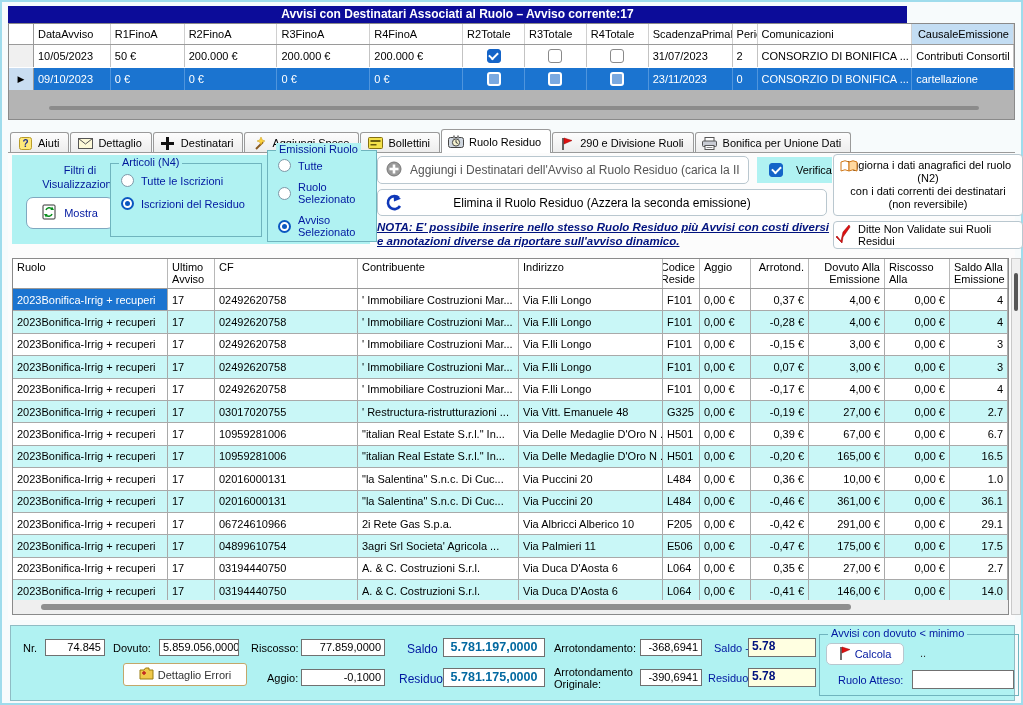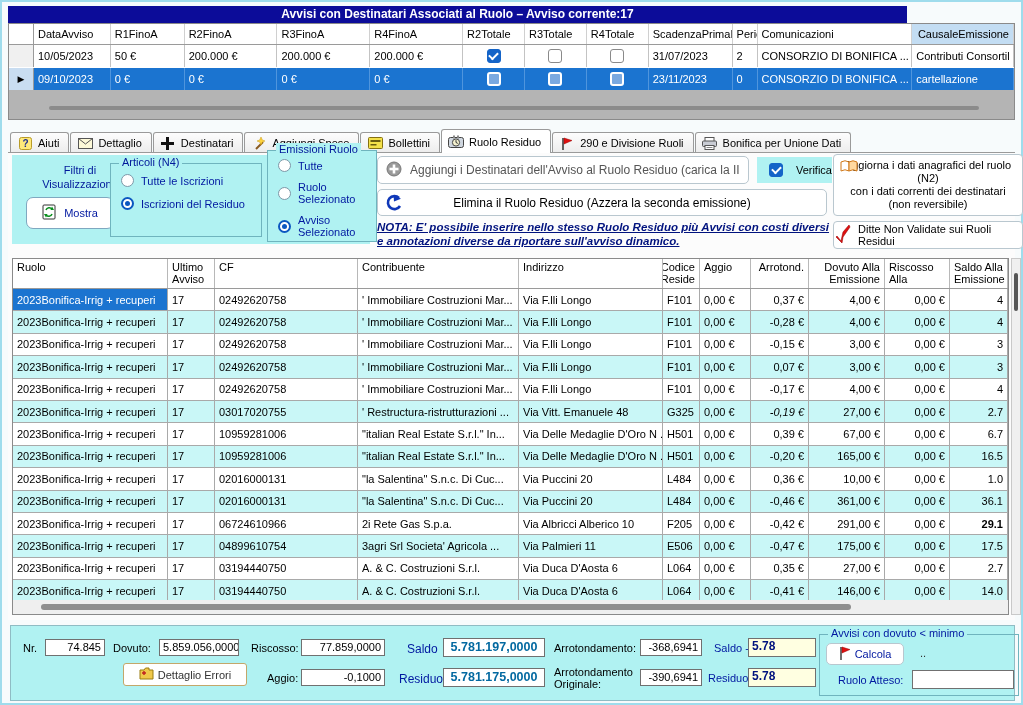--- a/index.html
+++ b/index.html
@@ -430,21 +430,21 @@
           <div class="mt-cell r" style="width: 58px;">4</div>
         </div>
         <div class="mt-row alt">
           <div class="mt-cell" style="width: 155px;">2023Bonifica-Irrig + recuperi</div>
           <div class="mt-cell" style="width: 47px;">17</div>
           <div class="mt-cell" style="width: 143px;">03017020755</div>
           <div class="mt-cell" style="width: 161px;">' Restructura-ristrutturazioni ...</div>
           <div class="mt-cell" style="width: 144px;">Via Vitt. Emanuele 48</div>
           <div class="mt-cell" style="width: 37px;">G325</div>
           <div class="mt-cell" style="width: 51px;">0,00 €</div>
-          <div class="mt-cell r" style="width: 58px; font-style: italic;">-0,19 €</div>
+          <div class="mt-cell r" style="width: 58px;">-0,19 €</div>
           <div class="mt-cell r" style="width: 76px;">27,00 €</div>
           <div class="mt-cell r" style="width: 65px;">0,00 €</div>
           <div class="mt-cell r" style="width: 58px;">2.7</div>
         </div>
         <div class="mt-row">
           <div class="mt-cell" style="width: 155px;">2023Bonifica-Irrig + recuperi</div>
           <div class="mt-cell" style="width: 47px;">17</div>
           <div class="mt-cell" style="width: 143px;">10959281006</div>
           <div class="mt-cell" style="width: 161px;">"italian Real Estate S.r.l." In...</div>
           <div class="mt-cell" style="width: 144px;">Via Delle Medaglie D'Oro N ...</div>
@@ -498,21 +498,21 @@
           <div class="mt-cell" style="width: 155px;">2023Bonifica-Irrig + recuperi</div>
           <div class="mt-cell" style="width: 47px;">17</div>
           <div class="mt-cell" style="width: 143px;">06724610966</div>
           <div class="mt-cell" style="width: 161px;">2i Rete Gas S.p.a.</div>
           <div class="mt-cell" style="width: 144px;">Via Albricci Alberico 10</div>
           <div class="mt-cell" style="width: 37px;">F205</div>
           <div class="mt-cell" style="width: 51px;">0,00 €</div>
           <div class="mt-cell r" style="width: 58px;">-0,42 €</div>
           <div class="mt-cell r" style="width: 76px;">291,00 €</div>
           <div class="mt-cell r" style="width: 65px;">0,00 €</div>
-          <div class="mt-cell r" style="width: 58px; font-weight: bold;">29.1</div>
+          <div class="mt-cell r" style="width: 58px;">29.1</div>
         </div>
         <div class="mt-row alt">
           <div class="mt-cell" style="width: 155px;">2023Bonifica-Irrig + recuperi</div>
           <div class="mt-cell" style="width: 47px;">17</div>
           <div class="mt-cell" style="width: 143px;">04899610754</div>
           <div class="mt-cell" style="width: 161px;">3agri Srl Societa' Agricola   ...</div>
           <div class="mt-cell" style="width: 144px;">Via Palmieri 11</div>
           <div class="mt-cell" style="width: 37px;">E506</div>
           <div class="mt-cell" style="width: 51px;">0,00 €</div>
           <div class="mt-cell r" style="width: 58px;">-0,47 €</div>

